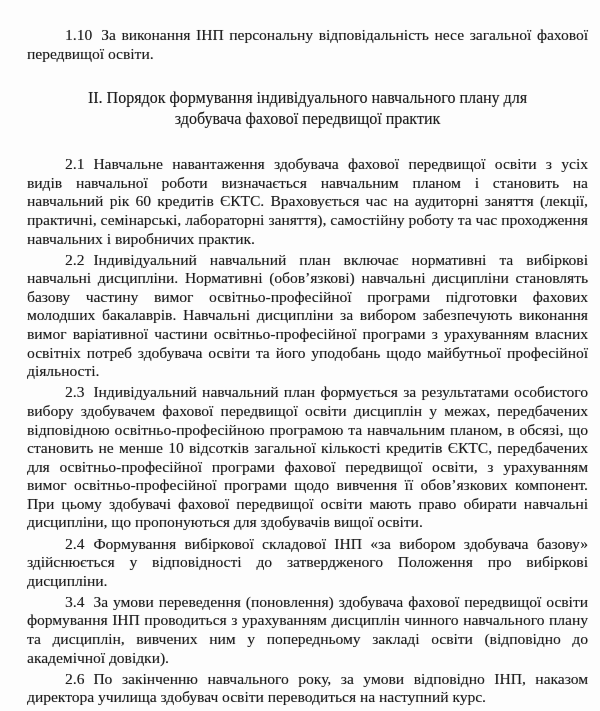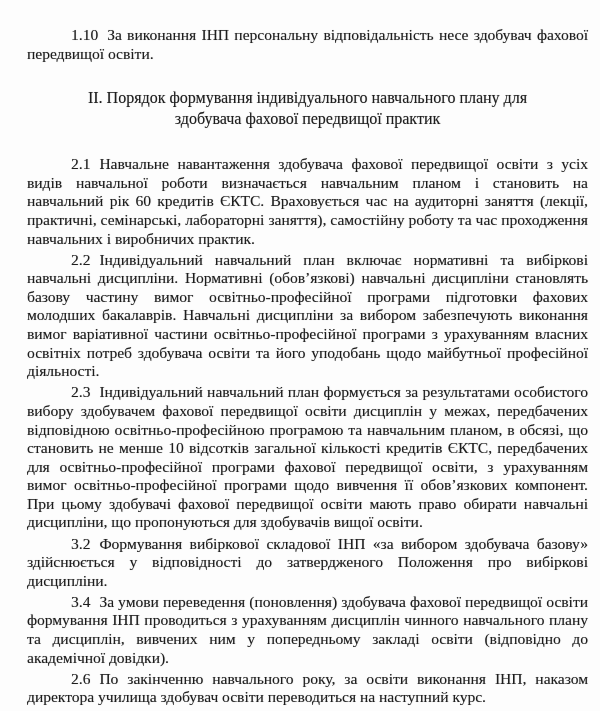--- a/index.html
+++ b/index.html
@@ -27,53 +27,52 @@
     text-align: justify;
     text-shadow: 0.2px 0.2px 0.7px rgba(40,40,40,0.45);
   }
   p.para {
     margin: 0 0 2.5px 0;
     text-indent: 38px;
   }
   .pnum {
     margin-right: 9px;
     white-space: nowrap;
-    margin-left: 6px;
   }
   h2.heading {
     font-size: 16px;
     font-weight: normal;
     text-align: center;
     text-indent: 0;
     line-height: 21px;
     margin: 24px 0 26px 0;
   }
   .heading-line {
     display: block;
   }
 </style>
 </head>
 <body>
 
 <div class="page">
   <div class="content">
 
-    <p class="para"><span class="pnum">1.10</span><span class="ptext">За виконання ІНП персональну відповідальність несе здобувач фахової передвищої освіти.</span></p>
+    <p class="para"><span class="pnum">1.10</span><span class="ptext">За виконання ІНП персональну відповідальність несе загальної фахової передвищої освіти.</span></p>
 
     <h2 class="heading">
       <span class="heading-line">ІІ. Порядок формування індивідуального навчального плану для</span>
       <span class="heading-line">здобувача фахової передвищої практик</span>
     </h2>
 
     <p class="para"><span class="pnum">2.1</span><span class="ptext">Навчальне навантаження здобувача фахової передвищої освіти з усіх видів навчальної роботи визначається навчальним планом і становить на навчальний рік 60 кредитів ЄКТС. Враховується час на аудиторні заняття (лекції, практичні, семінарські, лабораторні заняття), самостійну роботу та час проходження навчальних і виробничих практик.</span></p>
 
     <p class="para"><span class="pnum">2.2</span><span class="ptext">Індивідуальний навчальний план включає нормативні та вибіркові навчальні дисципліни. Нормативні (обов’язкові) навчальні дисципліни становлять базову частину вимог освітньо-професійної програми підготовки фахових молодших бакалаврів. Навчальні дисципліни за вибором забезпечують виконання вимог варіативної частини освітньо-професійної програми з урахуванням власних освітніх потреб здобувача освіти та його уподобань щодо майбутньої професійної діяльності.</span></p>
 
     <p class="para"><span class="pnum">2.3</span><span class="ptext">Індивідуальний навчальний план формується за результатами особистого вибору здобувачем фахової передвищої освіти дисциплін у межах, передбачених відповідною освітньо-професійною програмою та навчальним планом, в обсязі, що становить не менше 10 відсотків загальної кількості кредитів ЄКТС, передбачених для освітньо-професійної програми фахової передвищої освіти, з урахуванням вимог освітньо-професійної програми щодо вивчення її обов’язкових компонент. При цьому здобувачі фахової передвищої освіти мають право обирати навчальні дисципліни, що пропонуються для здобувачів вищої освіти.</span></p>
 
-    <p class="para"><span class="pnum">3.2</span><span class="ptext">Формування вибіркової складової ІНП «за вибором здобувача базову» здійснюється у відповідності до затвердженого Положення про вибіркові дисципліни.</span></p>
+    <p class="para"><span class="pnum">2.4</span><span class="ptext">Формування вибіркової складової ІНП «за вибором здобувача базову» здійснюється у відповідності до затвердженого Положення про вибіркові дисципліни.</span></p>
 
     <p class="para"><span class="pnum">3.4</span><span class="ptext">За умови переведення (поновлення) здобувача фахової передвищої освіти формування ІНП проводиться з урахуванням дисциплін чинного навчального плану та дисциплін, вивчених ним у попередньому закладі освіти (відповідно до академічної довідки).</span></p>
 
-    <p class="para"><span class="pnum">2.6</span><span class="ptext">По закінченню навчального року, за освіти виконання ІНП, наказом директора училища здобувач освіти переводиться на наступний курс.</span></p>
+    <p class="para"><span class="pnum">2.6</span><span class="ptext">По закінченню навчального року, за умови відповідно ІНП, наказом директора училища здобувач освіти переводиться на наступний курс.</span></p>
 
   </div>
 </div>
 
 </body></html>

